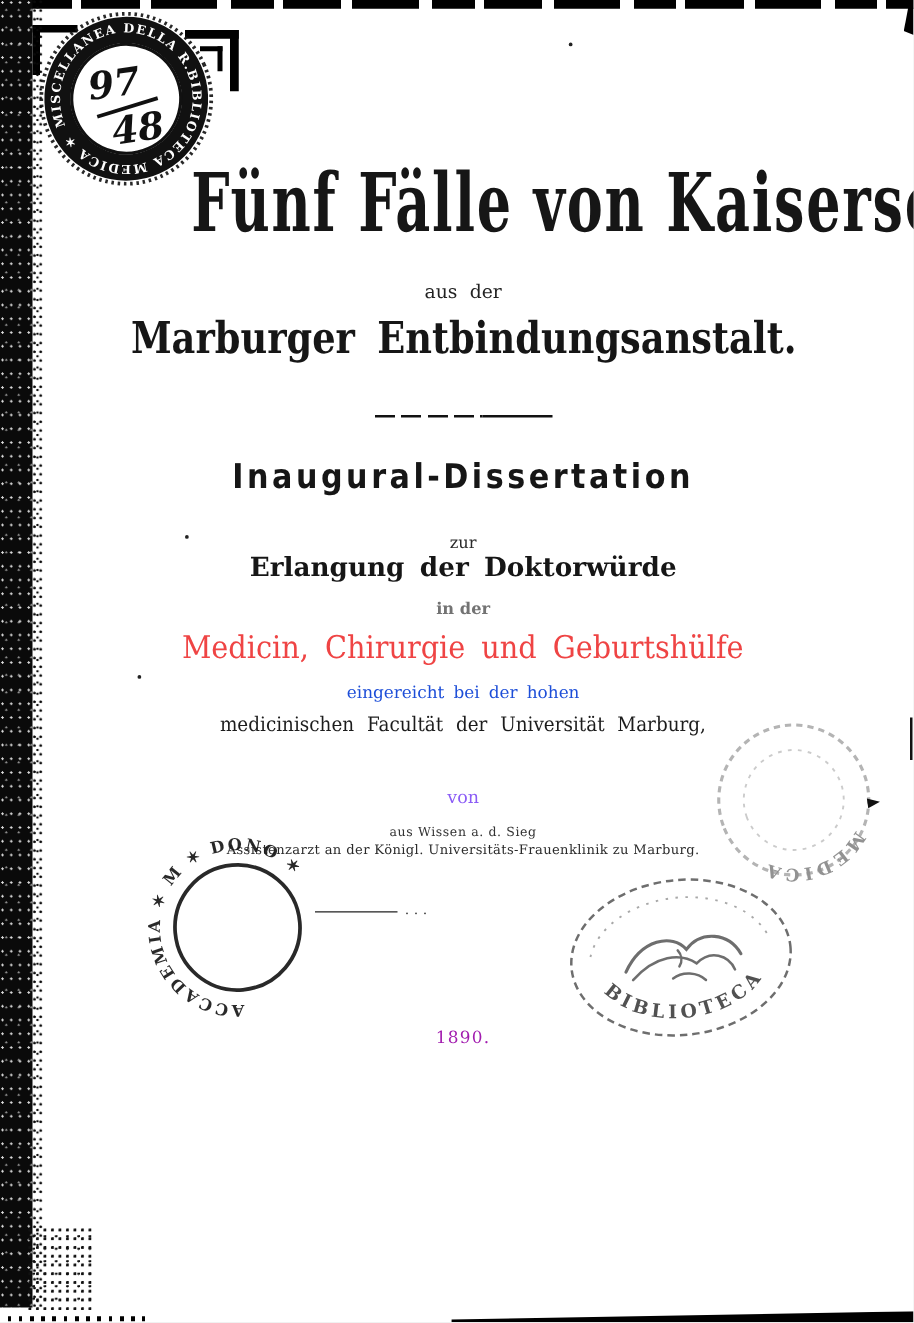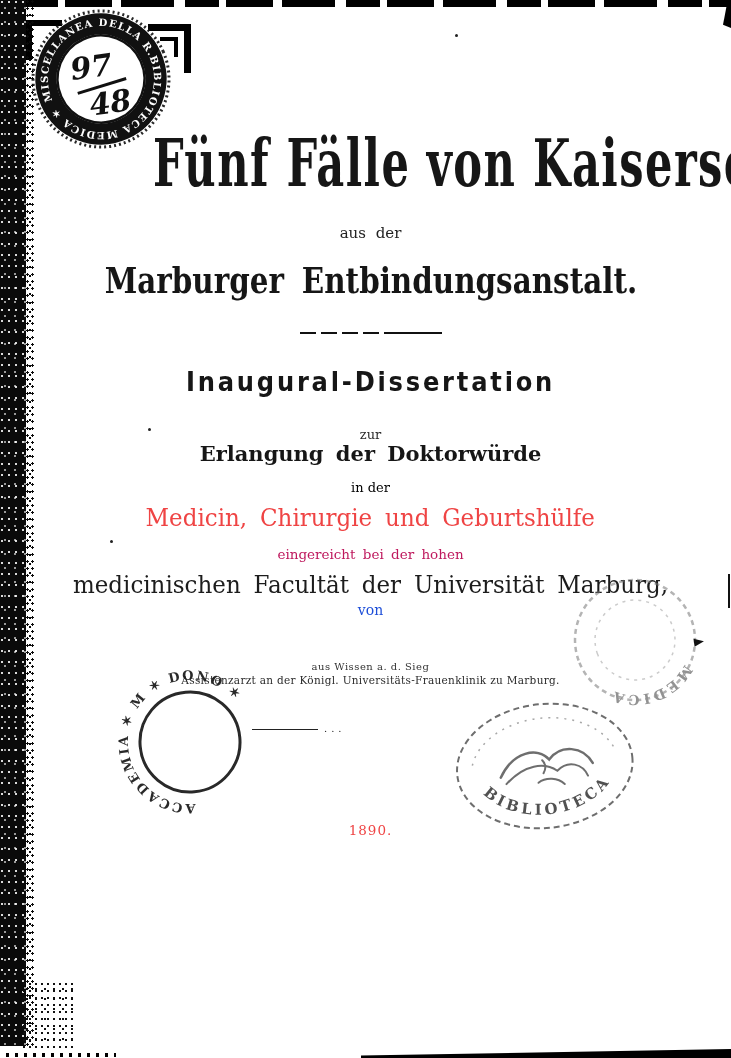--- a/index.html
+++ b/index.html
@@ -33,46 +33,46 @@
   .speck{position:absolute;width:3px;height:3px;background:#222;border-radius:50%;z-index:1;}
 
   
   .content{position:absolute;left:12px;right:2px;top:0;bottom:0;z-index:2;}
   .line{position:absolute;left:0;right:0;text-align:center;white-space:nowrap;}
   .sq{display:inline-block;}
 
   .title{top:128px;font-size:60px;font-weight:700;letter-spacing:2px;}
   .title .sq{transform:scale(.72,1.08);}
   .aus-der{top:224px;font-size:15px;word-spacing:5px;color:#222;text-align:center;}
-  .institution{top:250px;font-size:35px;font-weight:700;word-spacing:9px;margin-top:10px;}
+  .institution{top:250px;font-size:35px;font-weight:700;word-spacing:9px;}
   .institution .sq{transform:scale(.84,1);}
   .rule1{position:absolute;top:332px;left:50%;transform:translateX(-50%);width:142px;height:2px;
       background-image:linear-gradient(#111,#111),repeating-linear-gradient(90deg,#111 0 16px,transparent 16px 21px);
       background-size:56px 2px,86px 2px;background-position:right top,left top;background-repeat:no-repeat;}
   .heading{top:367px;font-family:"DejaVu Sans",sans-serif;font-size:26px;font-weight:700;letter-spacing:3px;}
   .heading .sq{transform:scale(.93,1.05);}
   .zur{top:415px;font-size:13px;color:#2a2a2a;margin-top:12px;}
   .purpose{top:441px;font-size:21px;font-weight:700;word-spacing:5px;}
-  .in-der{top:480px;font-size:13px;color:#000000;}
+  .in-der{top:480px;font-size:13px;color:#737373;font-weight:bold;}
   .disciplines{top:503px;font-size:25px;word-spacing:6px;color:#ef4444;}
   .disciplines .sq{transform:scale(.92,1);}
-  .submitted{top:546px;font-size:13.5px;color:#be185d;word-spacing:3px;}
-  .faculty{top:570px;font-size:25px;word-spacing:6px;color:#1c1c1c;}
+  .submitted{top:546px;font-size:13.5px;color:#1d4ed8;word-spacing:3px;}
+  .faculty{top:570px;font-size:16px;word-spacing:6px;color:#1c1c1c;}
   .faculty .sq{transform:scale(.92,1);}
-  .von{top:602px;font-size:14px;color:#1d4ed8;}
+  .von{top:630px;font-size:14px;color:#8b5cf6;}
   .author{top:634px;font-size:20px;font-weight:700;letter-spacing:3px;word-spacing:9px;}
   .origin{top:661px;font-size:10px;color:#333;letter-spacing:.5px;}
   .position-line{top:674px;font-size:10.5px;color:#2b2b2b;letter-spacing:.3px;text-align:center;}
   .rule2{position:absolute;left:252px;top:728px;z-index:2;display:flex;align-items:center;gap:6px;}
   .rule2 .bar{width:66px;height:0;border-top:1.5px solid #222;}
   .rule2 .dots{font-size:10px;color:#222;letter-spacing:4px;line-height:2px;}
   .city{top:771px;font-size:18px;font-weight:700;letter-spacing:6px;color:#1e1e1e;}
   .city .sq{transform:scale(.95,1);}
   .printer{top:799px;font-size:14.5px;letter-spacing:2.5px;color:#222;}
-  .year{top:822px;font-size:13.5px;letter-spacing:1px;color:#ef4444;}
+  .year{top:822px;font-size:13.5px;letter-spacing:1px;color:#a21caf;}
 
   
   .stamp{position:absolute;z-index:3;}
   .bracket{position:absolute;z-index:2;}
   .bracket-tr{left:148px;top:24px;width:36px;height:42px;border-top:7px solid #000;border-right:7px solid #000;}
   .bracket-tr::after{content:"";position:absolute;right:6px;top:6px;width:14px;height:16px;
       border-top:4px solid #000;border-right:4px solid #000;}
   .bracket-tl{left:26px;top:20px;width:30px;height:34px;border-top:6px solid #000;border-left:6px solid #000;}
   .st-miscellanea{left:26px;top:4px;transform:rotate(-24deg);}
   .st-accademia{left:105px;top:657px;transform:rotate(-95deg);opacity:.92;}

